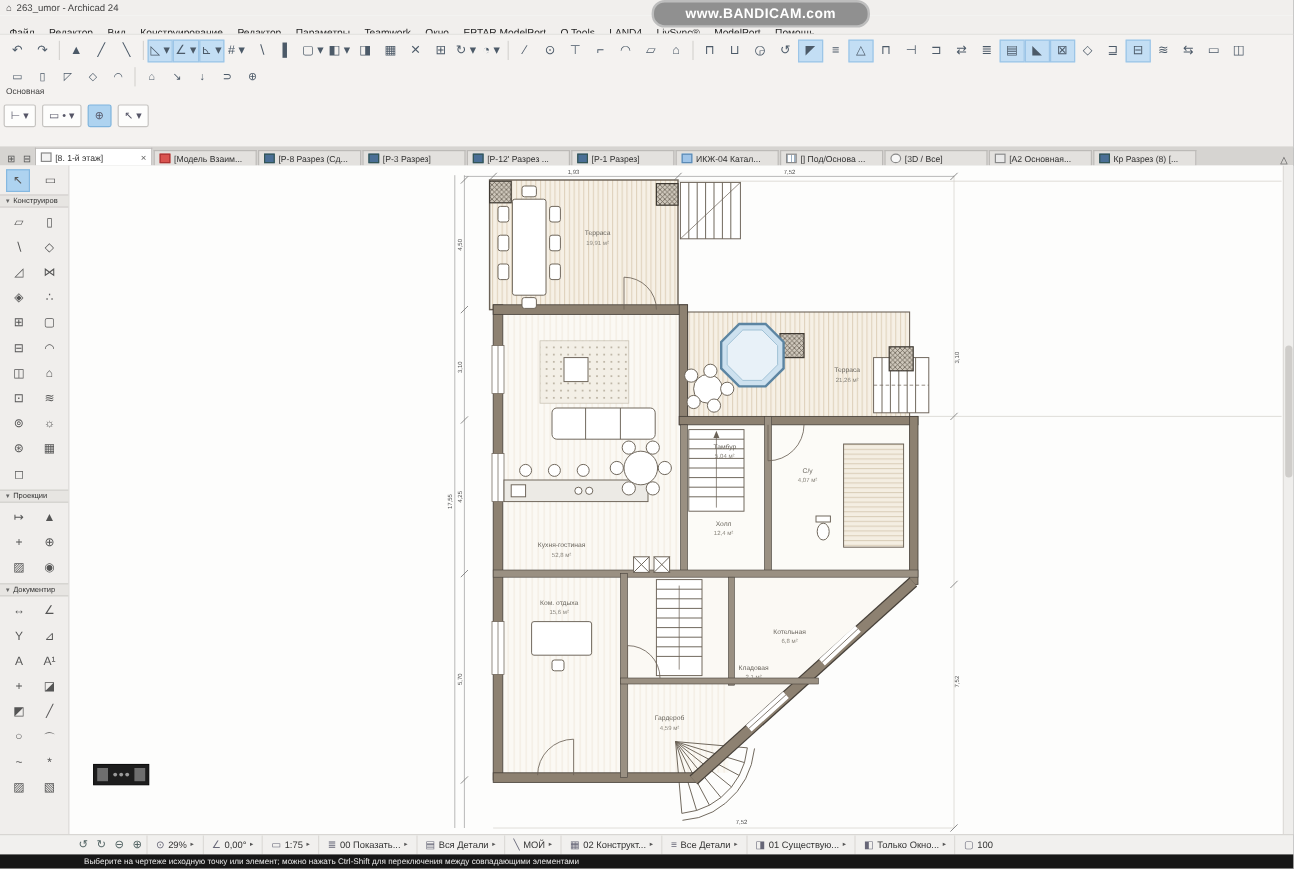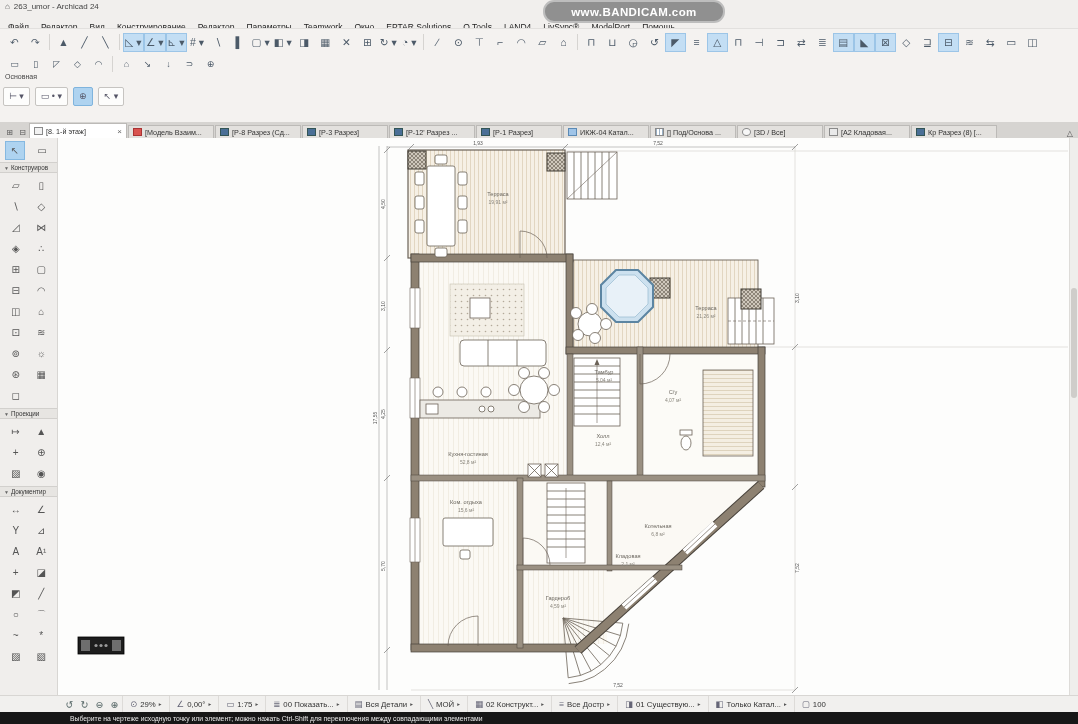--- a/index.html
+++ b/index.html
@@ -91,21 +91,21 @@
   <div class="menubar">
 
   <span>Файл</span>
       <span>Редактор</span>
       <span>Вид</span>
       <span>Конструирование</span>
       <span>Редактор</span>
       <span>Параметры</span>
       <span>Teamwork</span>
       <span>Окно</span>
-      <span>EPTAR Solutions</span>
+      <span>EPTAR ModelPort</span>
       <span>O Tools</span>
       <span>LAND4</span>
       <span>LivSync®</span>
       <span>ModelPort</span>
       <span>Помощь</span>
     </div>
 
   <div class="watermark">www.BANDICAM.com</div>
 
   <div class="upperfill"></div>
@@ -228,21 +228,21 @@
         <div class="tab">
           <span class="ti ti-grid"></span>
           <span class="tlbl">[] Под/Основа ...</span>
         </div>
         <div class="tab">
           <span class="ti ti-3d"></span>
           <span class="tlbl">[3D / Все]</span>
         </div>
         <div class="tab">
           <span class="ti ti-layout"></span>
-          <span class="tlbl">[А2 Кладовая...</span>
+          <span class="tlbl">[А2 Основная...</span>
         </div>
         <div class="tab">
           <span class="ti ti-sec"></span>
           <span class="tlbl">Кр Разрез (8) [...</span>
         </div>
       </div>
     <span class="tab-overflow">△</span>
   </div>
 
   <div class="toolbox">
@@ -641,31 +641,31 @@
           <span>МОЙ</span>
           <span class="arr">▸</span>
         </span>
         <span class="seg">
           <span class="ic">▦</span>
           <span>02 Конструкт...</span>
           <span class="arr">▸</span>
         </span>
         <span class="seg">
           <span class="ic">≡</span>
-          <span>Все Достр</span>
+          <span>Все Детали</span>
           <span class="arr">▸</span>
         </span>
         <span class="seg">
           <span class="ic">◨</span>
           <span>01 Существую...</span>
           <span class="arr">▸</span>
         </span>
         <span class="seg">
           <span class="ic">◧</span>
-          <span>Только Катал...</span>
+          <span>Только Окно...</span>
           <span class="arr">▸</span>
         </span>
         <span class="seg">
           <span class="ic">▢</span>
           <span>100</span>
           <span class="arr"></span>
         </span>
       </span>
   </div>
 

